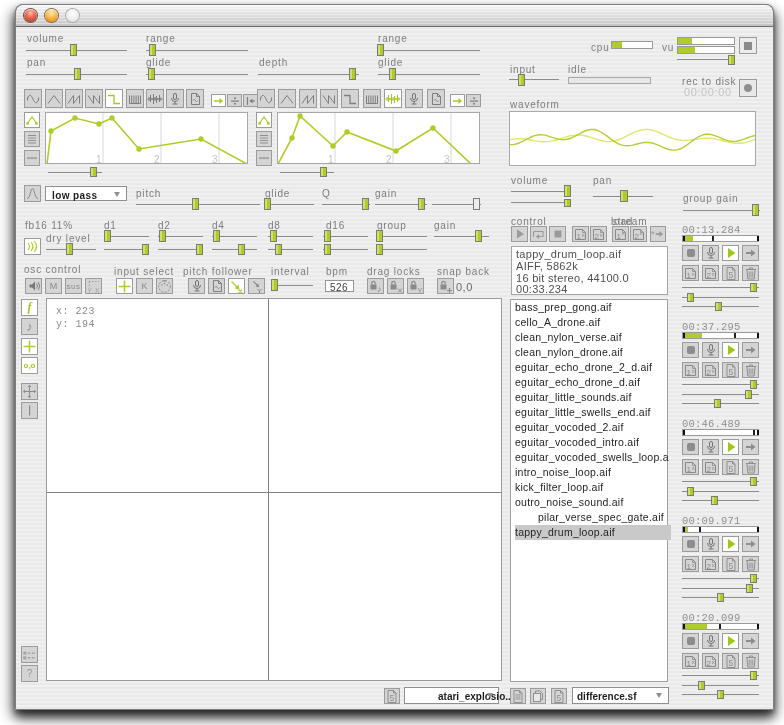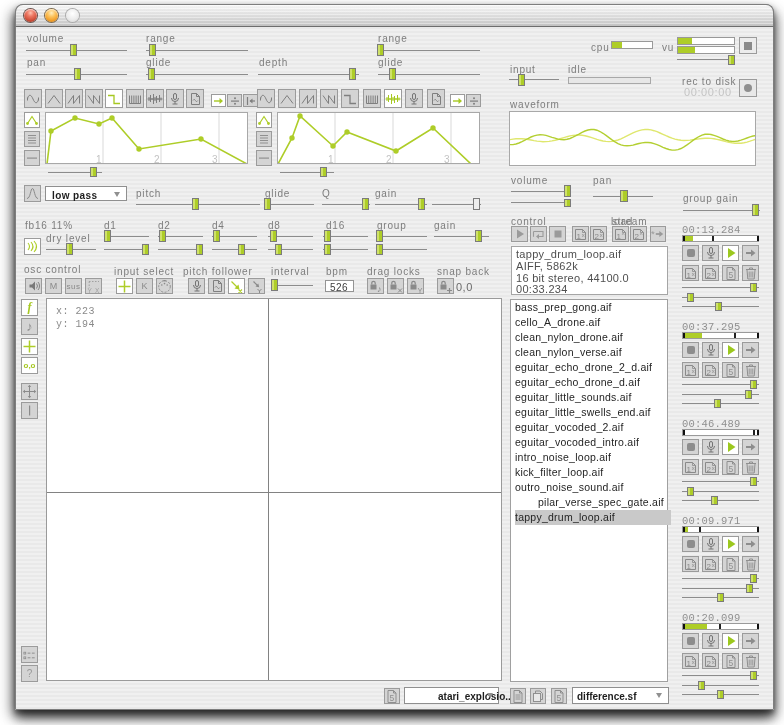--- a/index.html
+++ b/index.html
@@ -549,28 +549,29 @@
   </div>
 <div style="position:absolute;left:511px;top:246px;width:157px;height:49px;box-sizing:border-box;border:1px solid #a5a5a5;background:#fff;"></div>
 <div style="position:absolute;left:516px;top:248.0px;font:11px 'Liberation Sans',sans-serif;color:#4f4f4f;letter-spacing:0.3px;white-space:nowrap;">tappy_drum_loop.aif</div>
 <div style="position:absolute;left:516px;top:259.8px;font:11px 'Liberation Sans',sans-serif;color:#4f4f4f;letter-spacing:0.3px;white-space:nowrap;">AIFF, 5862k</div>
 <div style="position:absolute;left:516px;top:271.6px;font:11px 'Liberation Sans',sans-serif;color:#4f4f4f;letter-spacing:0.3px;white-space:nowrap;">16 bit stereo, 44100.0</div>
 <div style="position:absolute;left:516px;top:283.4px;font:11px 'Liberation Sans',sans-serif;color:#4f4f4f;letter-spacing:0.3px;white-space:nowrap;">00:33.234</div>
 <div style="position:absolute;left:510px;top:299px;width:158px;height:383px;box-sizing:border-box;border:1px solid #a0a0a0;background:#fff;"></div>
 <div style="position:absolute;left:511px;top:300px;width:156px;height:380px;overflow:hidden;font:10.5px 'Liberation Sans';color:#242424;letter-spacing:0.25px;padding-left:4px;">
     <div style="height:15px;line-height:15px;white-space:nowrap;overflow:hidden;">bass_prep_gong.aif</div>
     <div style="height:15px;line-height:15px;white-space:nowrap;overflow:hidden;">cello_A_drone.aif</div>
+    <div style="height:15px;line-height:15px;white-space:nowrap;overflow:hidden;">clean_nylon_verse.aif</div>
     <div style="height:15px;line-height:15px;white-space:nowrap;overflow:hidden;">clean_nylon_drone.aif</div>
-    <div style="height:15px;line-height:15px;white-space:nowrap;overflow:hidden;">clean_nylon_verse.aif</div>
     <div style="height:15px;line-height:15px;white-space:nowrap;overflow:hidden;">eguitar_echo_drone_2_d.aif</div>
     <div style="height:15px;line-height:15px;white-space:nowrap;overflow:hidden;">eguitar_echo_drone_d.aif</div>
     <div style="height:15px;line-height:15px;white-space:nowrap;overflow:hidden;">eguitar_little_sounds.aif</div>
     <div style="height:15px;line-height:15px;white-space:nowrap;overflow:hidden;">eguitar_little_swells_end.aif</div>
     <div style="height:15px;line-height:15px;white-space:nowrap;overflow:hidden;">eguitar_vocoded_2.aif</div>
     <div style="height:15px;line-height:15px;white-space:nowrap;overflow:hidden;">eguitar_vocoded_intro.aif</div>
+    <div style="height:15px;line-height:15px;white-space:nowrap;overflow:hidden;">eguitar_vocoded_swells_loop.a</div>
     <div style="height:15px;line-height:15px;white-space:nowrap;overflow:hidden;">intro_noise_loop.aif</div>
     <div style="height:15px;line-height:15px;white-space:nowrap;overflow:hidden;">kick_filter_loop.aif</div>
     <div style="height:15px;line-height:15px;white-space:nowrap;overflow:hidden;">outro_noise_sound.aif</div>
     <div style="height:15px;line-height:15px;white-space:nowrap;overflow:hidden;margin-left:23px;">pilar_verse_spec_gate.aif</div>
     <div style="height:15px;line-height:15px;background:#c9c9c9;white-space:nowrap;overflow:hidden;">tappy_drum_loop.aif</div>
   </div>
 <div style="position:absolute;left:683px;top:193px;font:10px 'Liberation Sans',sans-serif;color:#7d7d7d;letter-spacing:0.8px;white-space:nowrap;">group gain</div>
 <div style="position:absolute;left:683px;top:210px;width:77px;height:1px;background:#8c8c8c;"></div>
 <div style="position:absolute;left:752px;top:204px;width:5px;height:10px;border:1px solid #7b7b7b;background:linear-gradient(90deg,#cfe16a 0 2px,#aecd28 2px);"></div>
 <div style="position:absolute;left:682px;top:224px;font:10.5px 'Liberation Mono',sans-serif;color:#8f8f8f;letter-spacing:0.2px;white-space:nowrap;">00:13.284</div>

